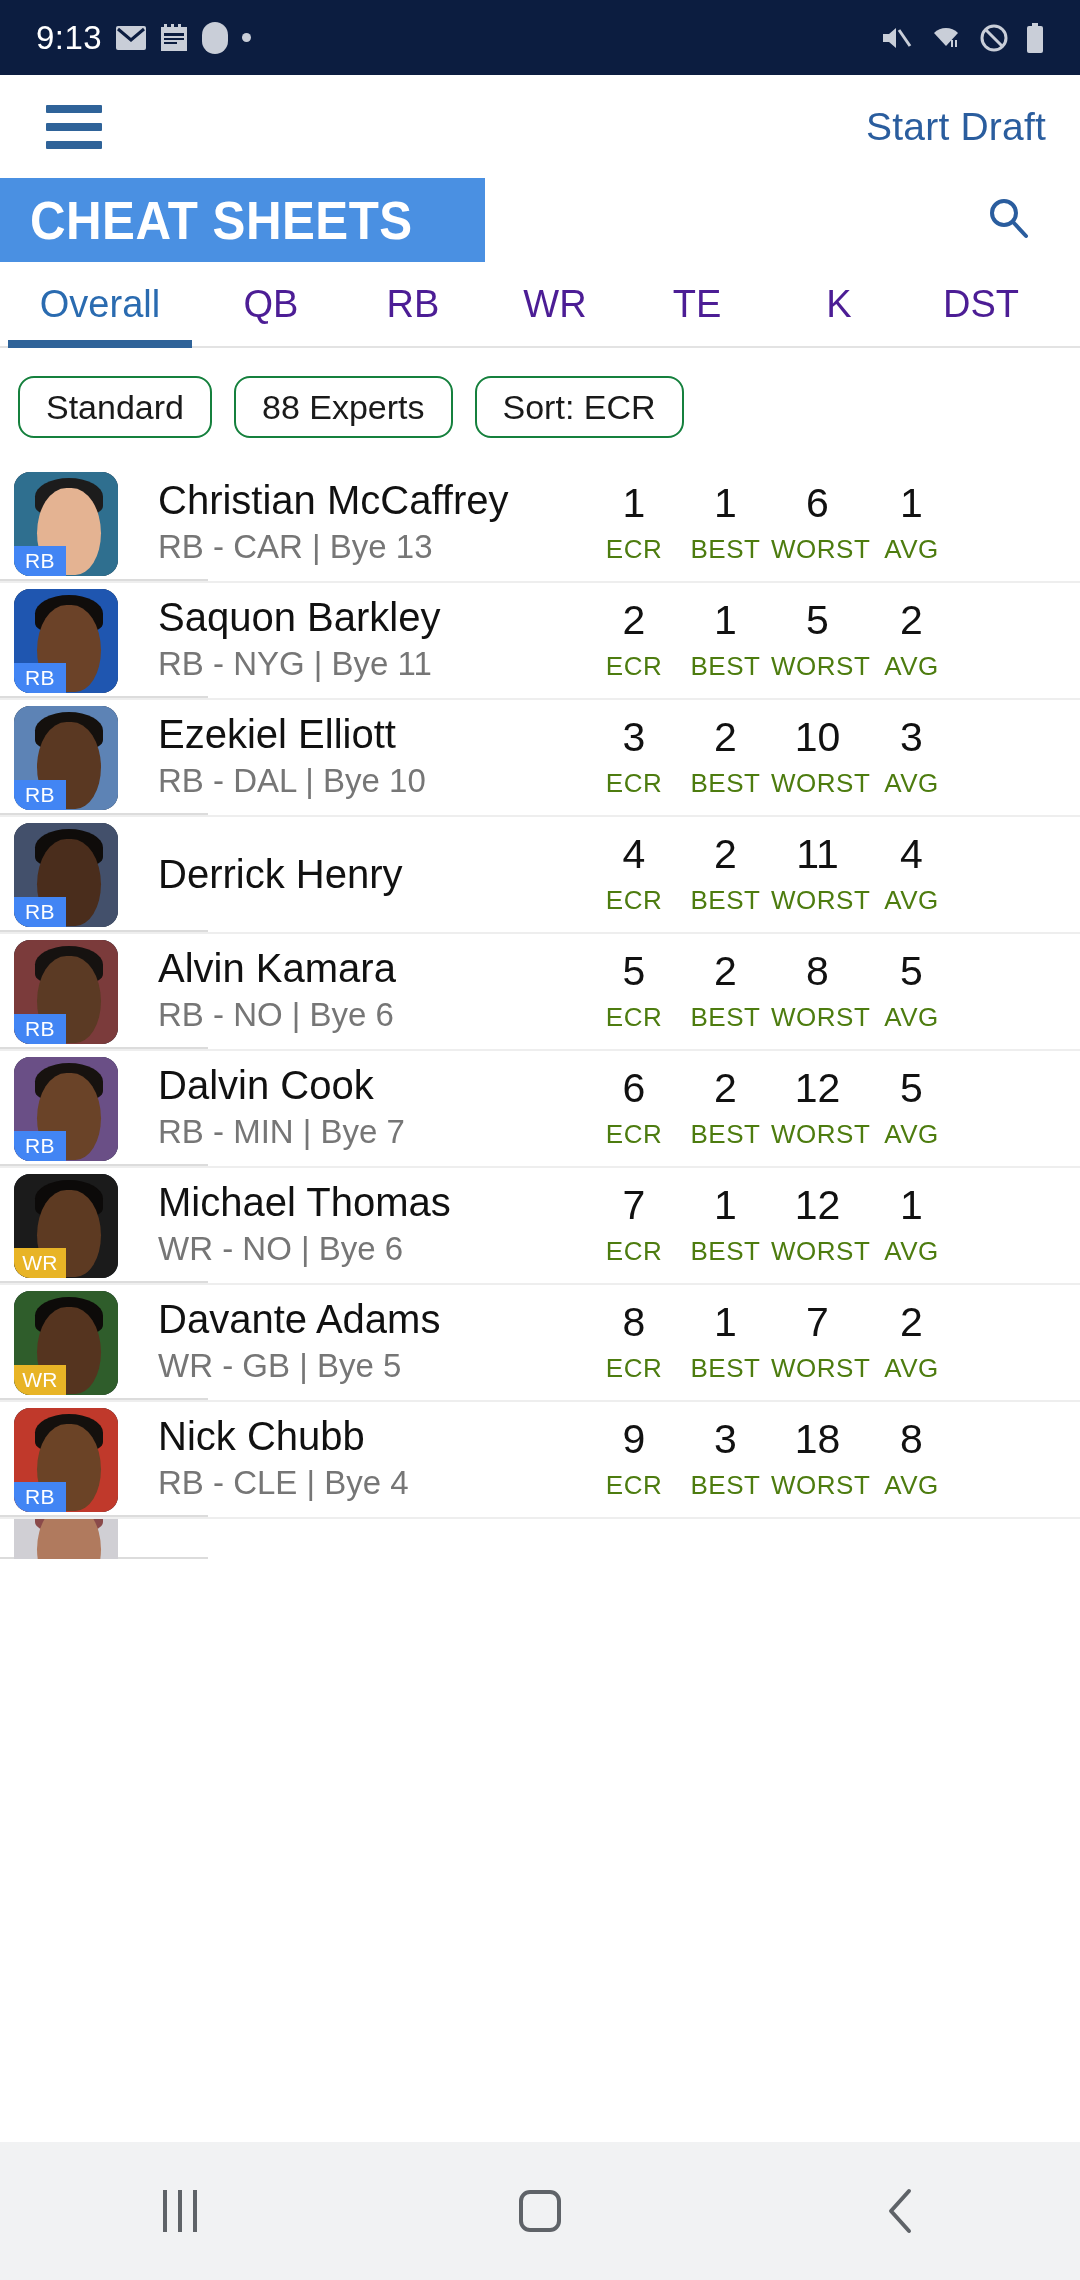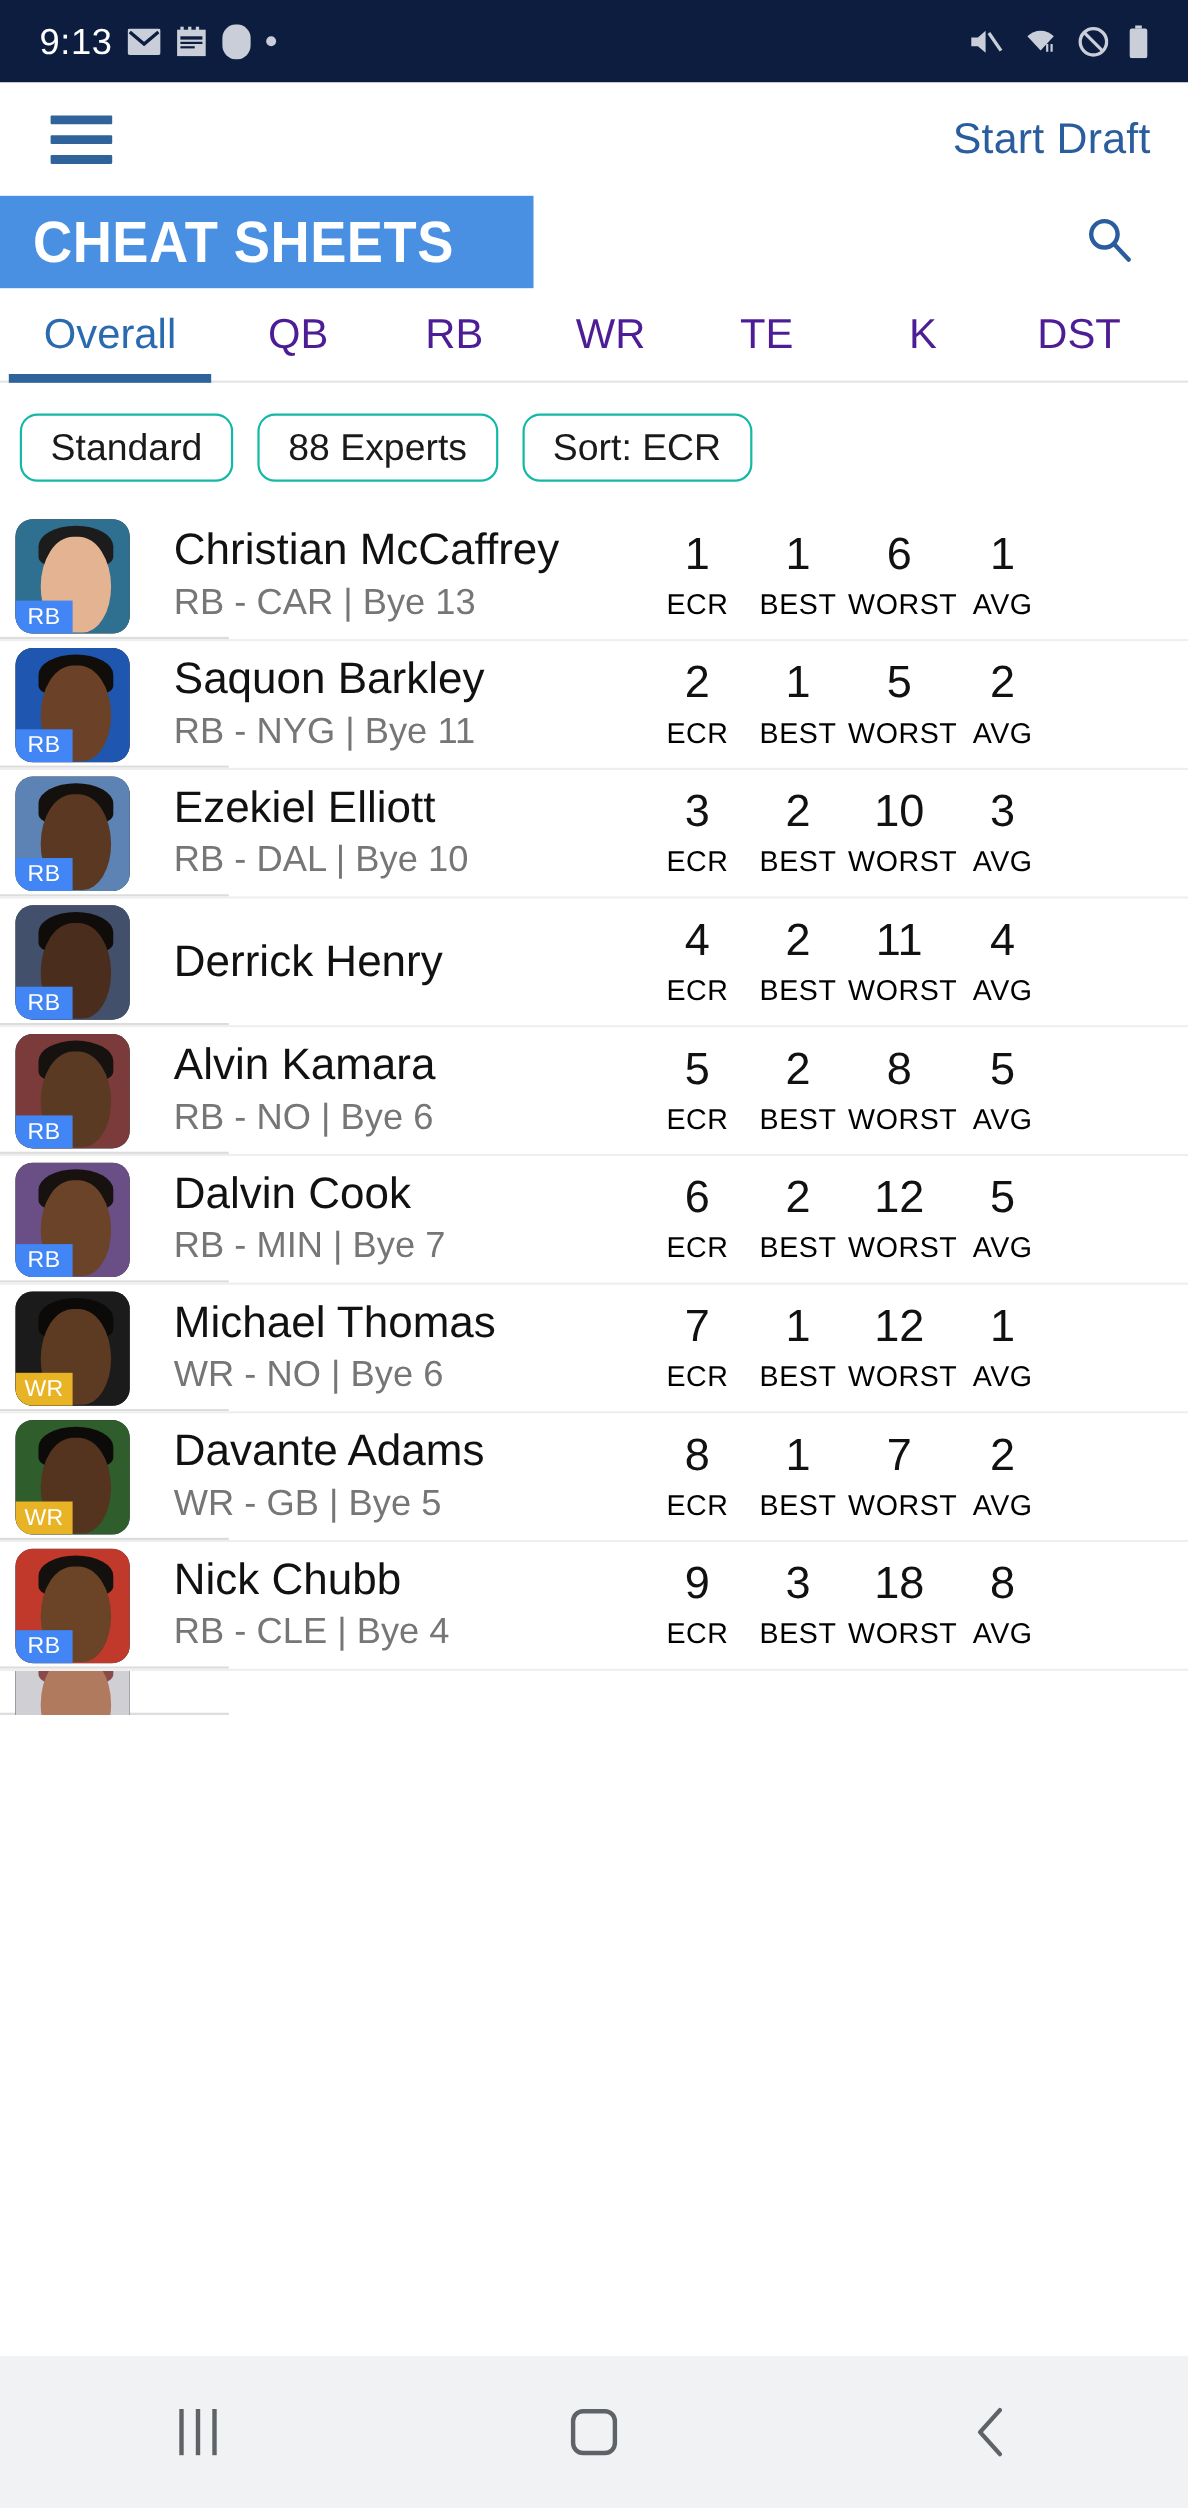--- a/index.html
+++ b/index.html
@@ -71,21 +71,21 @@
   .tab.t-short   { width: 142px; }
   .tab.active { color: #2a6bb0; }
   .tab.active::after {
     content: ""; position: absolute; left: 8px; right: 8px; bottom: -2px;
     height: 8px; background: #2f6399;
   }
 
   
   .chips { display: flex; gap: 22px; padding: 28px 0 28px 18px; background: #fff; }
   .chip {
-    border: 2px solid #14b8a6; border-radius: 16px; background: #fff;
+    border: 2px solid #15803d; border-radius: 16px; background: #fff;
     height: 62px; display: flex; align-items: center; padding: 0 26px;
     font-size: 34px; color: #1a1a1a; white-space: nowrap;
     font-family: "Liberation Sans", sans-serif;
   }
 
   
   .list { background: #fff; }
   .row {
     position: relative; height: 117px;
     display: flex; align-items: center;
@@ -134,21 +134,21 @@
   }
   .stat.s-ecr   { width: 92px; }
   .stat.s-best  { width: 91px; }
   .stat.s-worst { width: 93px; }
   .stat.s-avg   { width: 95px; }
   .stat-val {
     font-size: 41px; color: #111111; line-height: 1.05;
     font-family: "Liberation Sans", sans-serif;
   }
   .stat-lbl {
-    font-size: 26px; color: #000000; margin-top: 9px; letter-spacing: .5px;
+    font-size: 26px; color: #4d7c0f; margin-top: 9px; letter-spacing: .5px;
     font-family: "Liberation Sans", sans-serif;
   }
 
   
   .row.partial { height: 40px; border-bottom: none; }
   .row.partial .avatar { height: 104px; margin-top: 0; }
 
   
   .navbar {
     position: absolute; left: 0; bottom: 0; width: 1080px; height: 138px;

